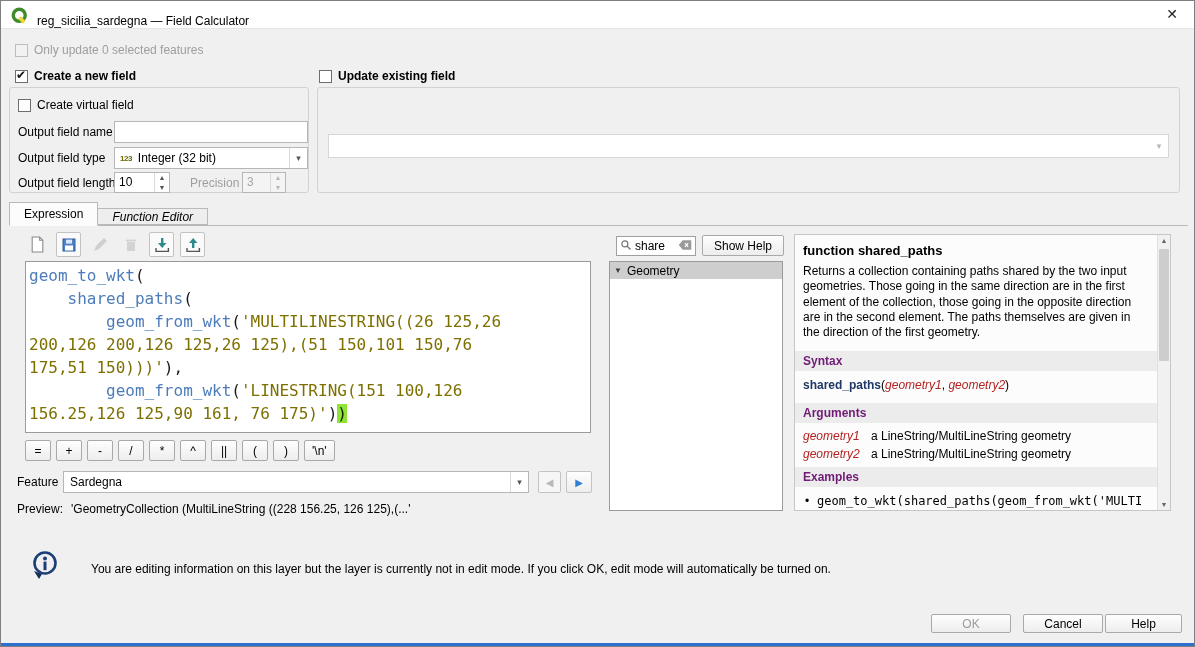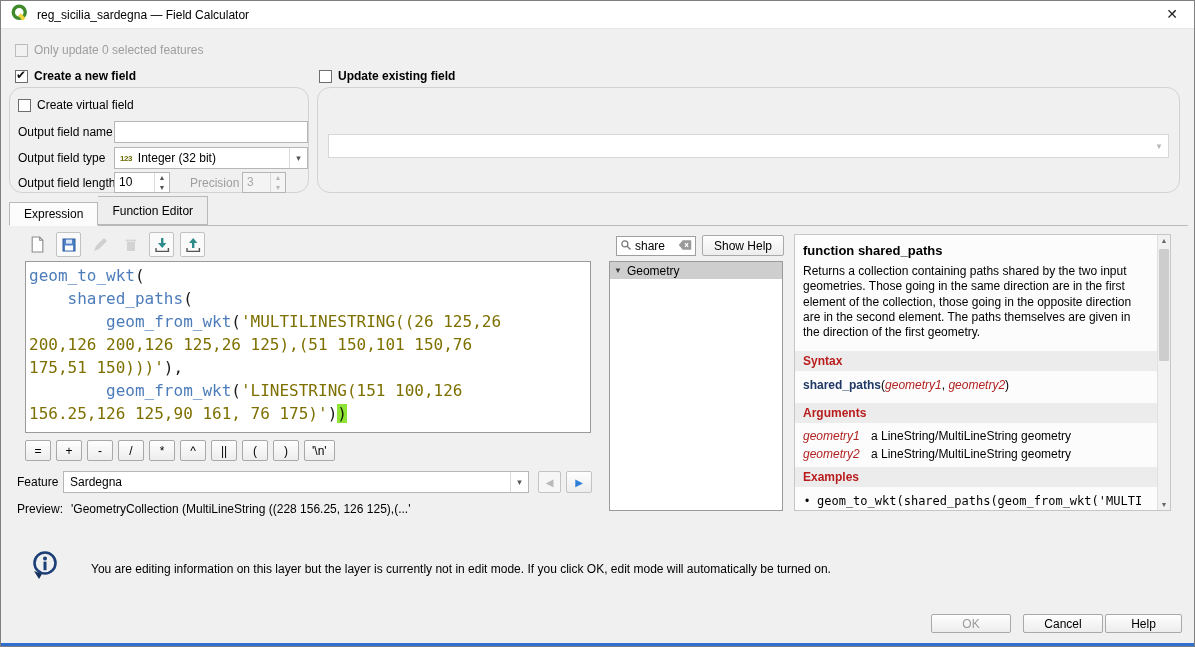--- a/index.html
+++ b/index.html
@@ -5,39 +5,39 @@
   * { margin:0; padding:0; box-sizing:border-box; }
   html,body { background:#d8d8d8; }
   body { font-family:"Liberation Sans", sans-serif; font-size:12px; color:#000; }
 
   .dialog { position:relative; width:1195px; height:647px; background:#f0f0f0;
             border:1px solid #7f7f7f; overflow:hidden; }
   .dialog::after { content:""; position:absolute; left:0; right:0; bottom:0; height:3px; background:#2e6fd0; }
 
   
   .titlebar { position:absolute; top:0; left:0; right:0; height:28px; background:#ffffff;
-              display:flex; align-items:center; padding:0 10px; border-bottom:1px solid #e6e6e6; }
+              display:flex; align-items:flex-end; padding:0 10px; border-bottom:1px solid #e6e6e6; }
   .titlebar .title { margin-left:8px; font-size:12px; }
   .close-btn { position:absolute; right:16px; top:5px; font-size:14px; color:#222; cursor:default; }
 
   
   .cb { display:inline-block; width:13px; height:13px; background:#fff; border:1px solid #6e6e6e;
         position:relative; vertical-align:-2px; margin-right:6px; flex:0 0 13px; }
   .cb.checked::after { content:"✔"; position:absolute; left:0px; top:-3px; font-size:12px; color:#111; }
   .cb.disabled { border-color:#bcbcbc; background:#f2f2f2; }
   .cb-row { position:absolute; display:flex; align-items:center; }
   .lbl-bold { font-weight:bold; }
   .lbl-gray { color:#9e9e9e; }
 
   .only-update { top:42px; left:14px; }
   .create-new { top:68px; left:14px; }
   .update-existing { top:68px; left:318px; }
 
   
-  .groupbox { position:absolute; border:1px solid #d2d2d2; border-radius:13px; background:#f0f0f0; }
+  .groupbox { position:absolute; border:1px solid #d2d2d2; border-radius:3px; background:#f0f0f0; }
   .gb-left { left:8px; top:86px; width:300px; height:106px; }
   .gb-right { left:316px; top:86px; width:863px; height:106px; }
 
   .gb-left .virtual { top:10px; left:8px; position:absolute; display:flex; align-items:center; }
   .fieldrow-label { position:absolute; left:8px; font-size:12px; }
   .txt-input { position:absolute; left:104px; width:194px; height:22px; background:#fff;
                border:1px solid #b6b6b6; font:12px "Liberation Sans",sans-serif; padding:0 4px; }
   .combo { position:absolute; background:#fff; border:1px solid #b6b6b6; display:flex; align-items:center; }
   .combo .combo-text { flex:1; padding:0 6px; white-space:nowrap; overflow:hidden; }
   .combo .arrow-zone { width:18px; align-self:stretch; border-left:1px solid #dadada;
@@ -49,21 +49,21 @@
   .spin .spin-btns { width:15px; border-left:1px solid #dadada; display:flex; flex-direction:column; }
   .spin .spin-btns span { flex:1; font-size:7px; color:#555; text-align:center; line-height:9px; }
   .spin.disabled { background:#f4f4f4; color:#a8a8a8; }
   .spin.disabled .spin-btns span { color:#b8b8b8; }
 
   
   .tabbar { position:absolute; left:8px; top:201px; width:1179px; height:24px;
             border-bottom:1px solid #b9b9b9; display:flex; align-items:flex-end; }
   .tab { border:1px solid #b9b9b9; padding:0 14px; display:flex; align-items:center; cursor:default; }
   .tab.active { background:#fcfcfc; height:24px; border-bottom:1px solid #fcfcfc; margin-bottom:-1px; }
-  .tab.inactive { background:#eeeeee; height:29px; border-left:none; }
+  .tab.inactive { background:#eeeeee; height:17px; border-left:none;font-style:italic; }
 
   
   .toolbar { position:absolute; left:24px; top:231px; display:flex; gap:6px; align-items:center; }
   .tool-btn { width:25px; height:25px; display:flex; align-items:center; justify-content:center;
               background:transparent; border:1px solid transparent; }
   .tool-btn.framed { border:1px solid #c2c2c2; background:#fafafa; border-radius:2px; }
   .tool-btn.disabled { opacity:.55; }
 
   
   .editor { position:absolute; left:24px; top:260px; width:566px; height:172px; background:#fff;
@@ -104,21 +104,21 @@
   .tree-group .tri { font-size:8px; color:#3c3c3c; }
   .tree-item { height:15px; line-height:15px; padding-left:38px; font-size:12px; white-space:nowrap; }
   .tree-item.selected { background:#3389d9; color:#fff; }
 
   
   .help { position:absolute; left:793px; top:233px; width:377px; height:277px; background:#fcfcfc;
           border:1px solid #c6c6c6; overflow:hidden; }
   .help-inner { position:absolute; left:0; top:0; right:13px; bottom:0; overflow:hidden; }
   .help-title { font-size:13px; font-weight:bold; padding:8px 8px 6px 8px; }
   .help-desc { font-size:12px; line-height:1.28; padding:0 10px 6px 8px; }
-  .help-sect { background:#ececec; color:#b91c1c; font-weight:bold; padding:3px 8px; margin-top:4px; }
+  .help-sect { background:#ececec; color:#701a75; font-weight:bold; padding:3px 8px; margin-top:4px; }
   .help-syntax { padding:7px 8px; }
   .syn-fn { font-weight:bold; color:#1f3864; }
   .syn-arg { color:#b22222; font-style:italic; }
   .arg-row { display:flex; padding:2px 8px; font-size:12px; }
   .arg-name { width:68px; color:#b22222; font-style:italic; flex:0 0 68px; }
   .help-example { padding:7px 4px 0 22px; }
   .help-example .bullet { position:absolute; margin-left:-12px; }
   .ex-code { font-family:"DejaVu Sans Mono", monospace; font-size:12px; white-space:pre; line-height:15px; }
 
   .help-scroll { position:absolute; right:0; top:0; width:13px; bottom:0; background:#f1f1f1;

